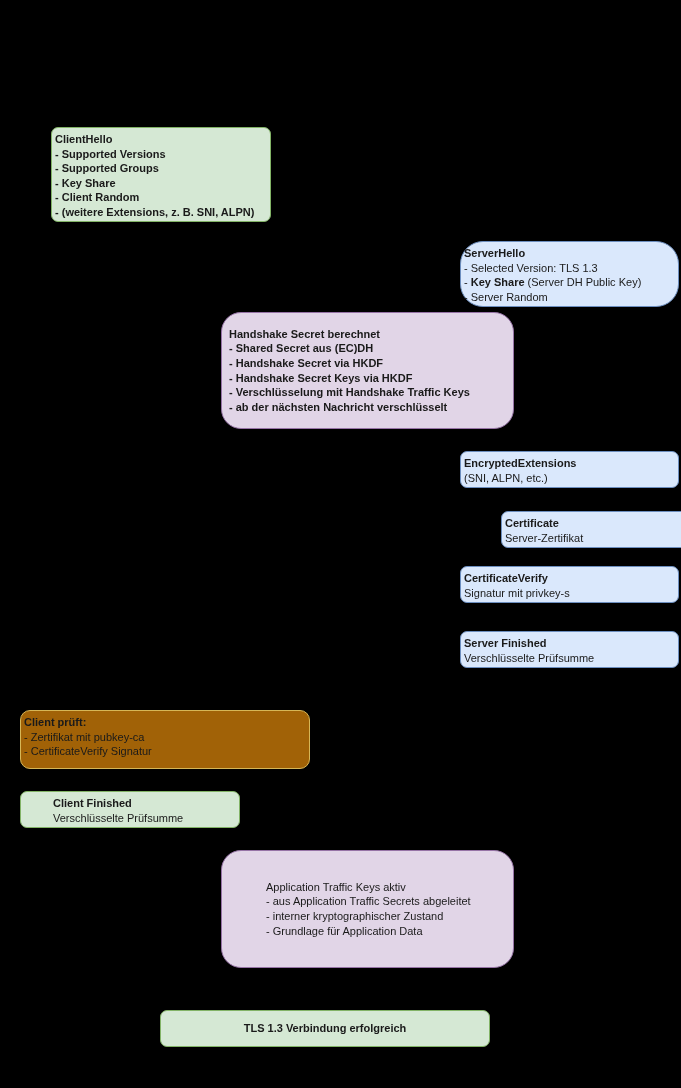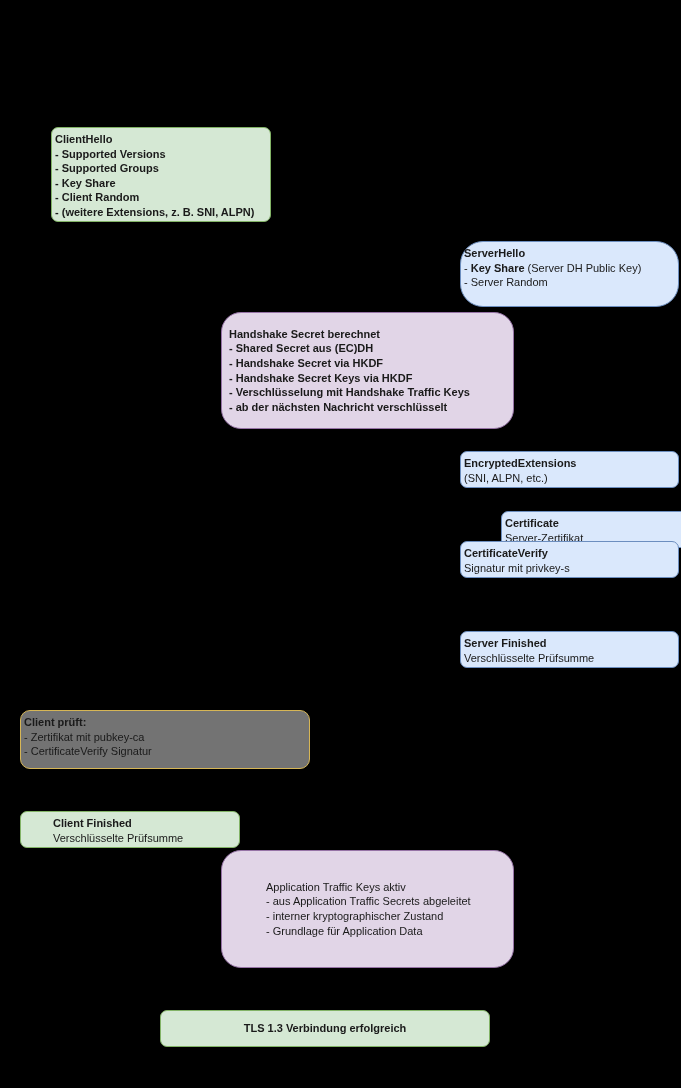--- a/index.html
+++ b/index.html
@@ -33,21 +33,21 @@
     white-space: nowrap;
     overflow: visible;
   }
   .node .line { display: block; }
   .node b { font-weight: bold; }
 
   
   .fill-green  { background: #d5e8d4; border-color: #82b366; }
   .fill-blue   { background: #dae8fc; border-color: #6c8ebf; }
   .fill-purple { background: #e1d5e7; border-color: #9673a6; padding-left: 44px; }
-  .fill-yellow { background: #737373; border-color: #d6b656; }
+  .fill-yellow { background: #a16207; border-color: #d6b656; }
 
   .r-sm  { border-radius: 7px; }
   .r-md  { border-radius: 10px; }
   .r-lg  { border-radius: 20px; }
 
   .bold-all { font-weight: bold; }
   .centered { text-align: center; }
   .vcenter {
     display: flex;
     flex-direction: column;
@@ -63,20 +63,21 @@
     <span class="line">ClientHello</span>
     <span class="line">- Supported Versions</span>
     <span class="line">- Supported Groups</span>
     <span class="line">- Key Share</span>
     <span class="line">- Client Random</span>
     <span class="line">- (weitere Extensions, z. B. SNI, ALPN)</span>
   </div>
 
   <div class="node fill-blue r-sm" style="left:460px; top:241px; width:219px; height:66px;border-radius:23px;">
     <span class="line bold-all">ServerHello</span>
+    <span class="line">- Selected Version: TLS 1.3</span>
     <span class="line"><span>- </span><b>Key Share</b><span> (Server DH Public Key)</span></span>
     <span class="line">- Server Random</span>
   </div>
 
   <div class="node fill-purple r-lg bold-all vcenter" style="left:221px; top:312px; width:293px; height:117px; padding-left:7px;">
     <span class="line">Handshake Secret berechnet</span>
     <span class="line">- Shared Secret aus (EC)DH</span>
     <span class="line">- Handshake Secret via HKDF</span>
     <span class="line">- Handshake Secret Keys via HKDF</span>
     <span class="line">- Verschlüsselung mit Handshake Traffic Keys</span>
@@ -86,37 +87,37 @@
   <div class="node fill-blue r-sm" style="left:460px; top:451px; width:219px; height:37px;">
     <span class="line bold-all">EncryptedExtensions</span>
     <span class="line">(SNI, ALPN, etc.)</span>
   </div>
 
   <div class="node fill-blue r-sm" style="left:460px; top:511px; width:188px; height:37px;margin-left:41px;">
     <span class="line bold-all">Certificate</span>
     <span class="line">Server-Zertifikat</span>
   </div>
 
-  <div class="node fill-blue r-sm" style="left:460px; top:541px; width:219px; height:37px;">
+  <div class="node fill-blue r-sm" style="left:460px; top:566px; width:219px; height:37px;">
     <span class="line bold-all">CertificateVerify</span>
     <span class="line">Signatur mit privkey-s</span>
   </div>
 
   <div class="node fill-blue r-sm" style="left:460px; top:631px; width:219px; height:37px;">
     <span class="line bold-all">Server Finished</span>
     <span class="line">Verschlüsselte Prüfsumme</span>
   </div>
 
   <div class="node fill-yellow r-md" style="left:20px; top:710px; width:290px; height:59px;">
     <span class="line bold-all">Client prüft:</span>
     <span class="line">- Zertifikat mit pubkey-ca</span>
     <span class="line">- CertificateVerify Signatur</span>
   </div>
 
-  <div class="node fill-green r-sm" style="left:20px; top:811px; width:220px; height:37px;padding-left:32px;">
+  <div class="node fill-green r-sm" style="left:20px; top:791px; width:220px; height:37px;padding-left:32px;">
     <span class="line bold-all">Client Finished</span>
     <span class="line">Verschlüsselte Prüfsumme</span>
   </div>
 
   <div class="node fill-purple r-lg vcenter" style="left:221px; top:850px; width:293px; height:118px;">
     <span class="line">Application Traffic Keys aktiv</span>
     <span class="line">- aus Application Traffic Secrets abgeleitet</span>
     <span class="line">- interner kryptographischer Zustand</span>
     <span class="line">- Grundlage für Application Data</span>
   </div>

